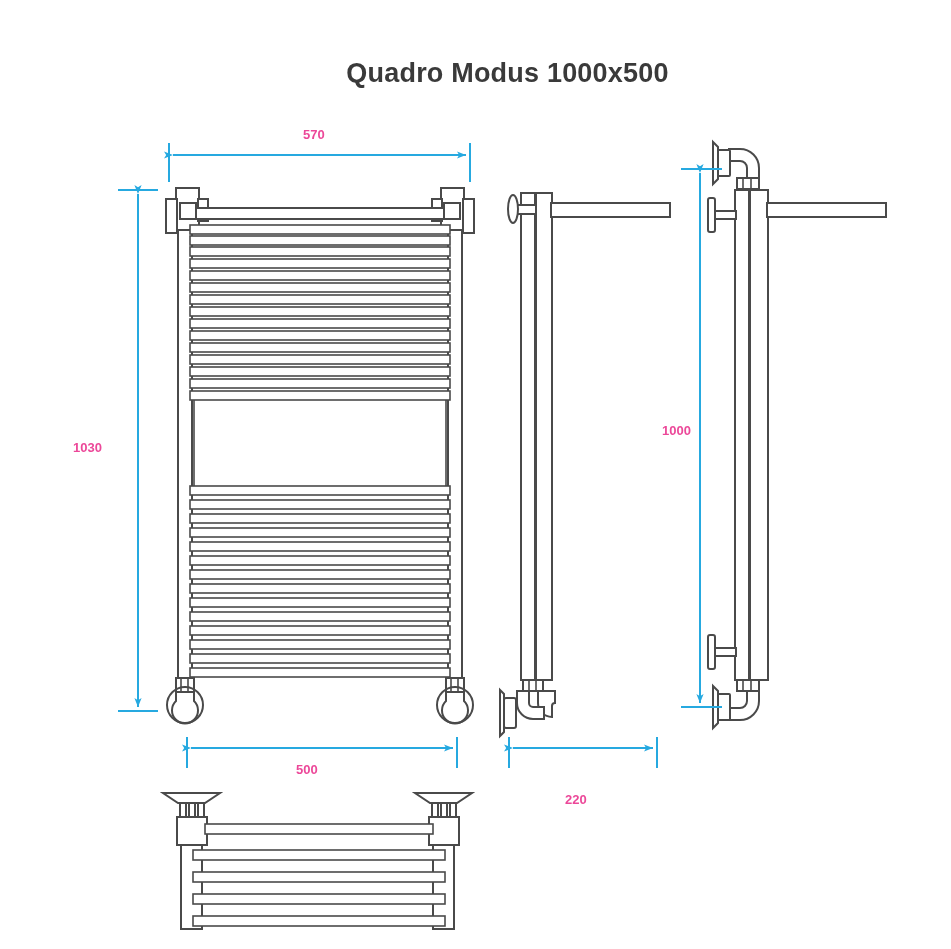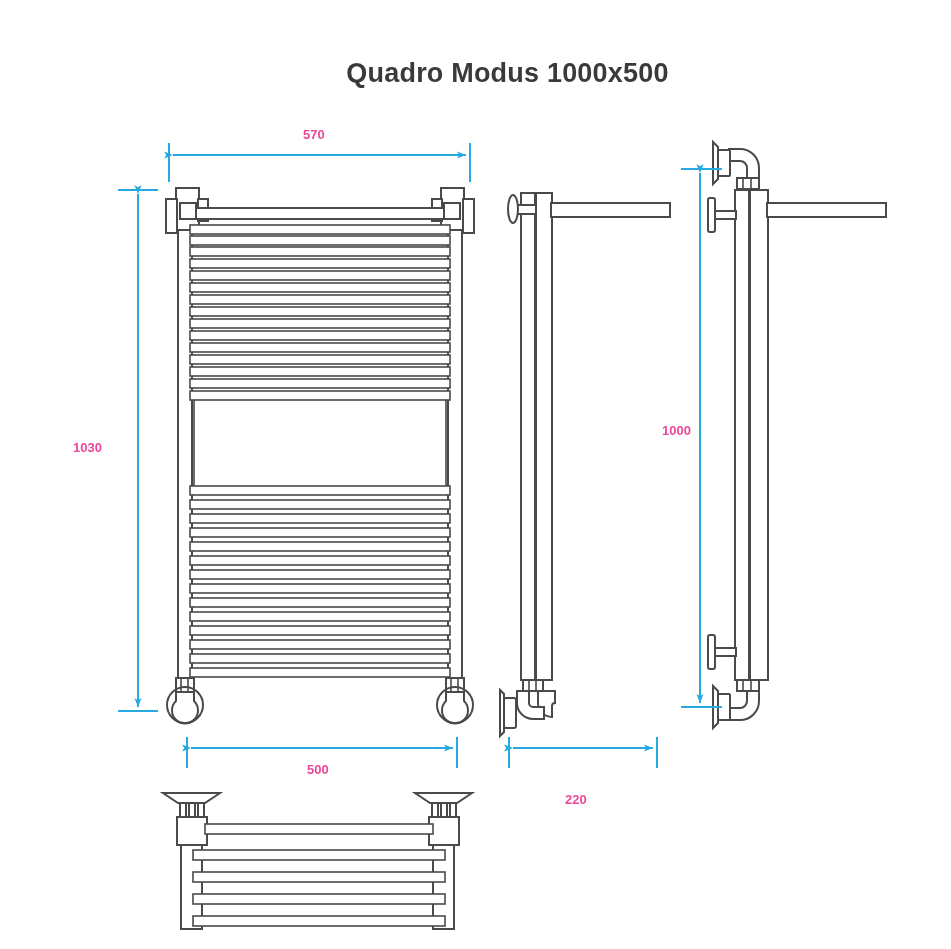--- a/index.html
+++ b/index.html
@@ -49,21 +49,21 @@
 <div id="stage">
 
   <div class="title">Quadro Modus 1000x500</div>
 
   <div class="dimlabel" style="left:303px; top:127px;">570</div>
 
   <div class="dimlabel" style="left:73px; top:440px;">1030</div>
 
   <div class="dimlabel" style="left:650px; top:423px;margin-left:12px;">1000</div>
 
-  <div class="dimlabel" style="left:307px; top:762px;">500</div>
+  <div class="dimlabel" style="left:296px; top:762px;">500</div>
 
   <div class="dimlabel" style="left:565px; top:792px;">220</div>
 
   <svg width="951" height="949" viewBox="0 0 951 949">
     <defs>
       <style>
         .ln   { stroke:#4a4a4a; stroke-width:2; fill:none; }
         .ln1  { stroke:#4a4a4a; stroke-width:1.6; fill:none; }
         .lnf  { stroke:#4a4a4a; stroke-width:2; fill:#ffffff; }
         .lnf1 { stroke:#4a4a4a; stroke-width:1.6; fill:#ffffff; }

